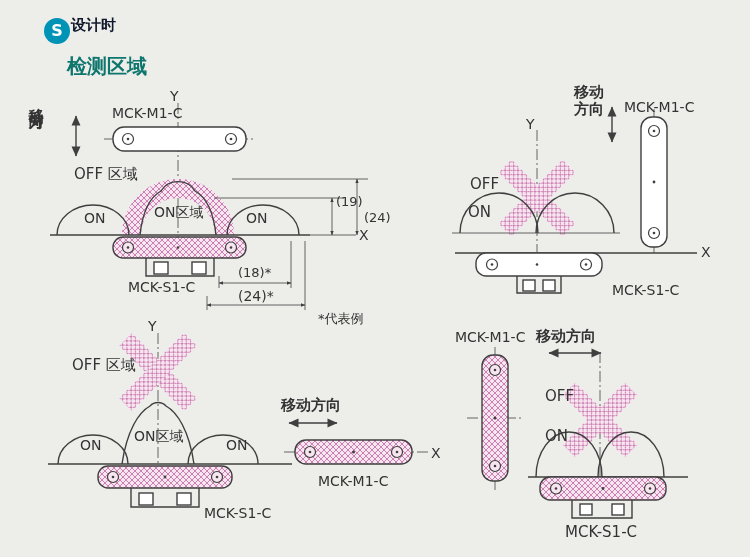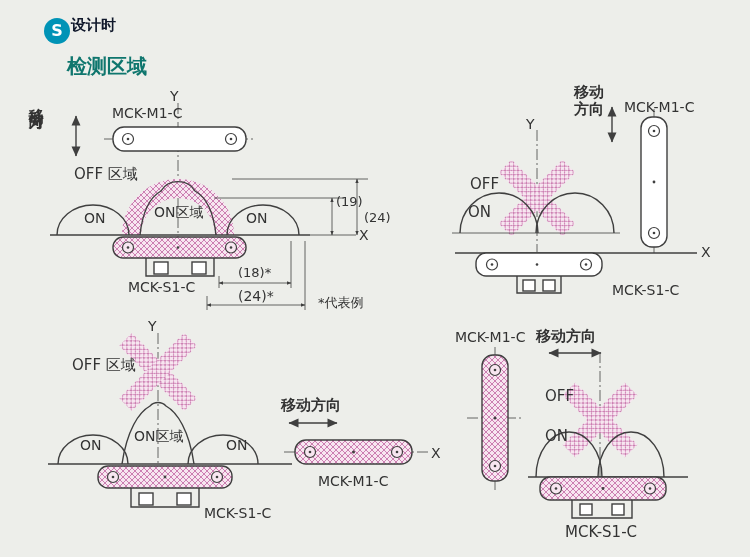--- a/index.html
+++ b/index.html
@@ -182,21 +182,21 @@
   <div class="lbl" style="left:74px;top:166px;font-size:15px;">OFF 区域</div>
   <div class="lbl" style="left:84px;top:210px;font-size:14px;">ON</div>
   <div class="lbl" style="left:154px;top:204px;font-size:14px;">ON区域</div>
   <div class="lbl" style="left:246px;top:210px;font-size:14px;">ON</div>
   <div class="lbl" style="left:359px;top:227px;font-size:14px;">X</div>
   <div class="lbl" style="left:336px;top:195px;font-size:13px;">(19)</div>
   <div class="lbl" style="left:364px;top:175px;font-size:13px;margin-top:36px;">(24)</div>
   <div class="lbl" style="left:128px;top:279px;font-size:14px;">MCK-S1-C</div>
   <div class="lbl" style="left:238px;top:266px;font-size:13px;text-align:center;">(18)*</div>
   <div class="lbl" style="left:238px;top:288px;font-size:14px;">(24)*</div>
-  <div class="lbl" style="left:318px;top:296px;font-size:13px;">*代表例</div>
+  <div class="lbl" style="left:318px;top:312px;font-size:13px;">*代表例</div>
 
   <div class="lbl cjk" style="left:574px;top:84px;font-size:15px;white-space:pre-line;line-height:17px;">移动
 方向</div>
   <div class="lbl" style="left:624px;top:99px;font-size:14px;">MCK-M1-C</div>
   <div class="lbl" style="left:526px;top:116px;font-size:14px;">Y</div>
   <div class="lbl" style="left:470px;top:176px;font-size:15px;">OFF</div>
   <div class="lbl" style="left:468px;top:204px;font-size:15px;">ON</div>
   <div class="lbl" style="left:701px;top:244px;font-size:14px;">X</div>
   <div class="lbl" style="left:612px;top:282px;font-size:14px;">MCK-S1-C</div>
 

